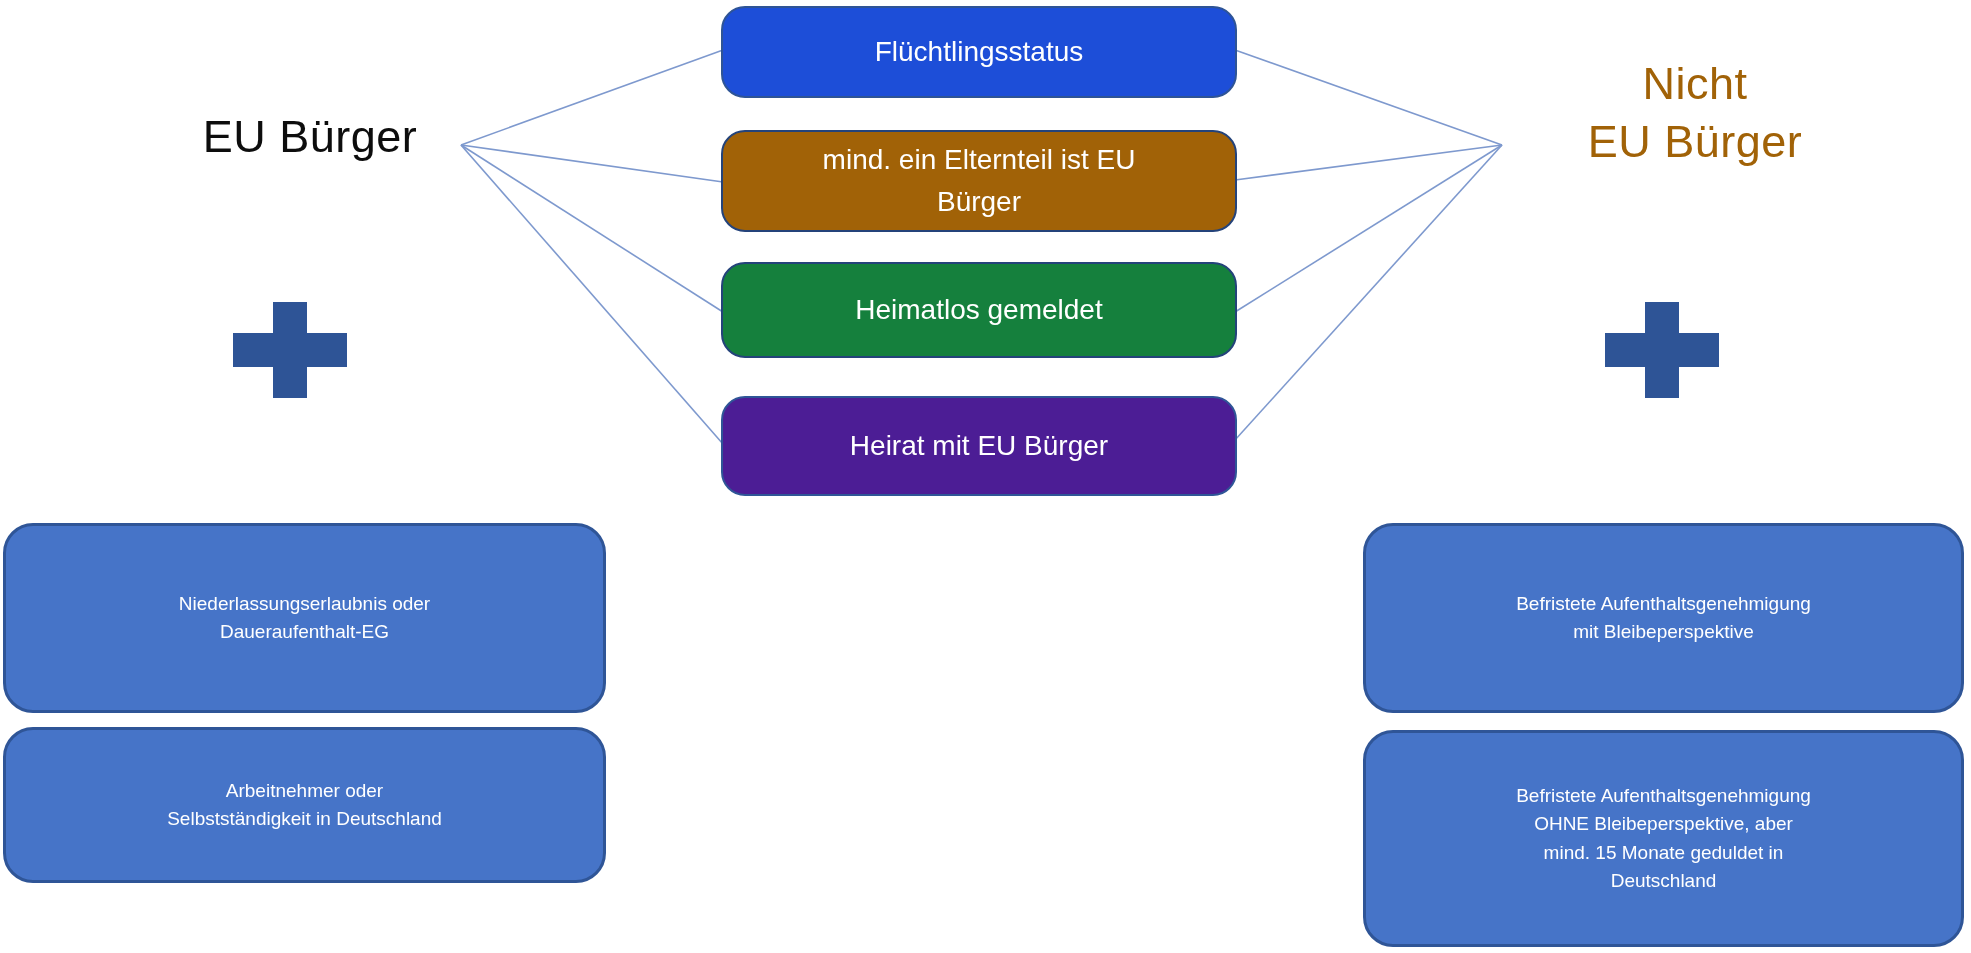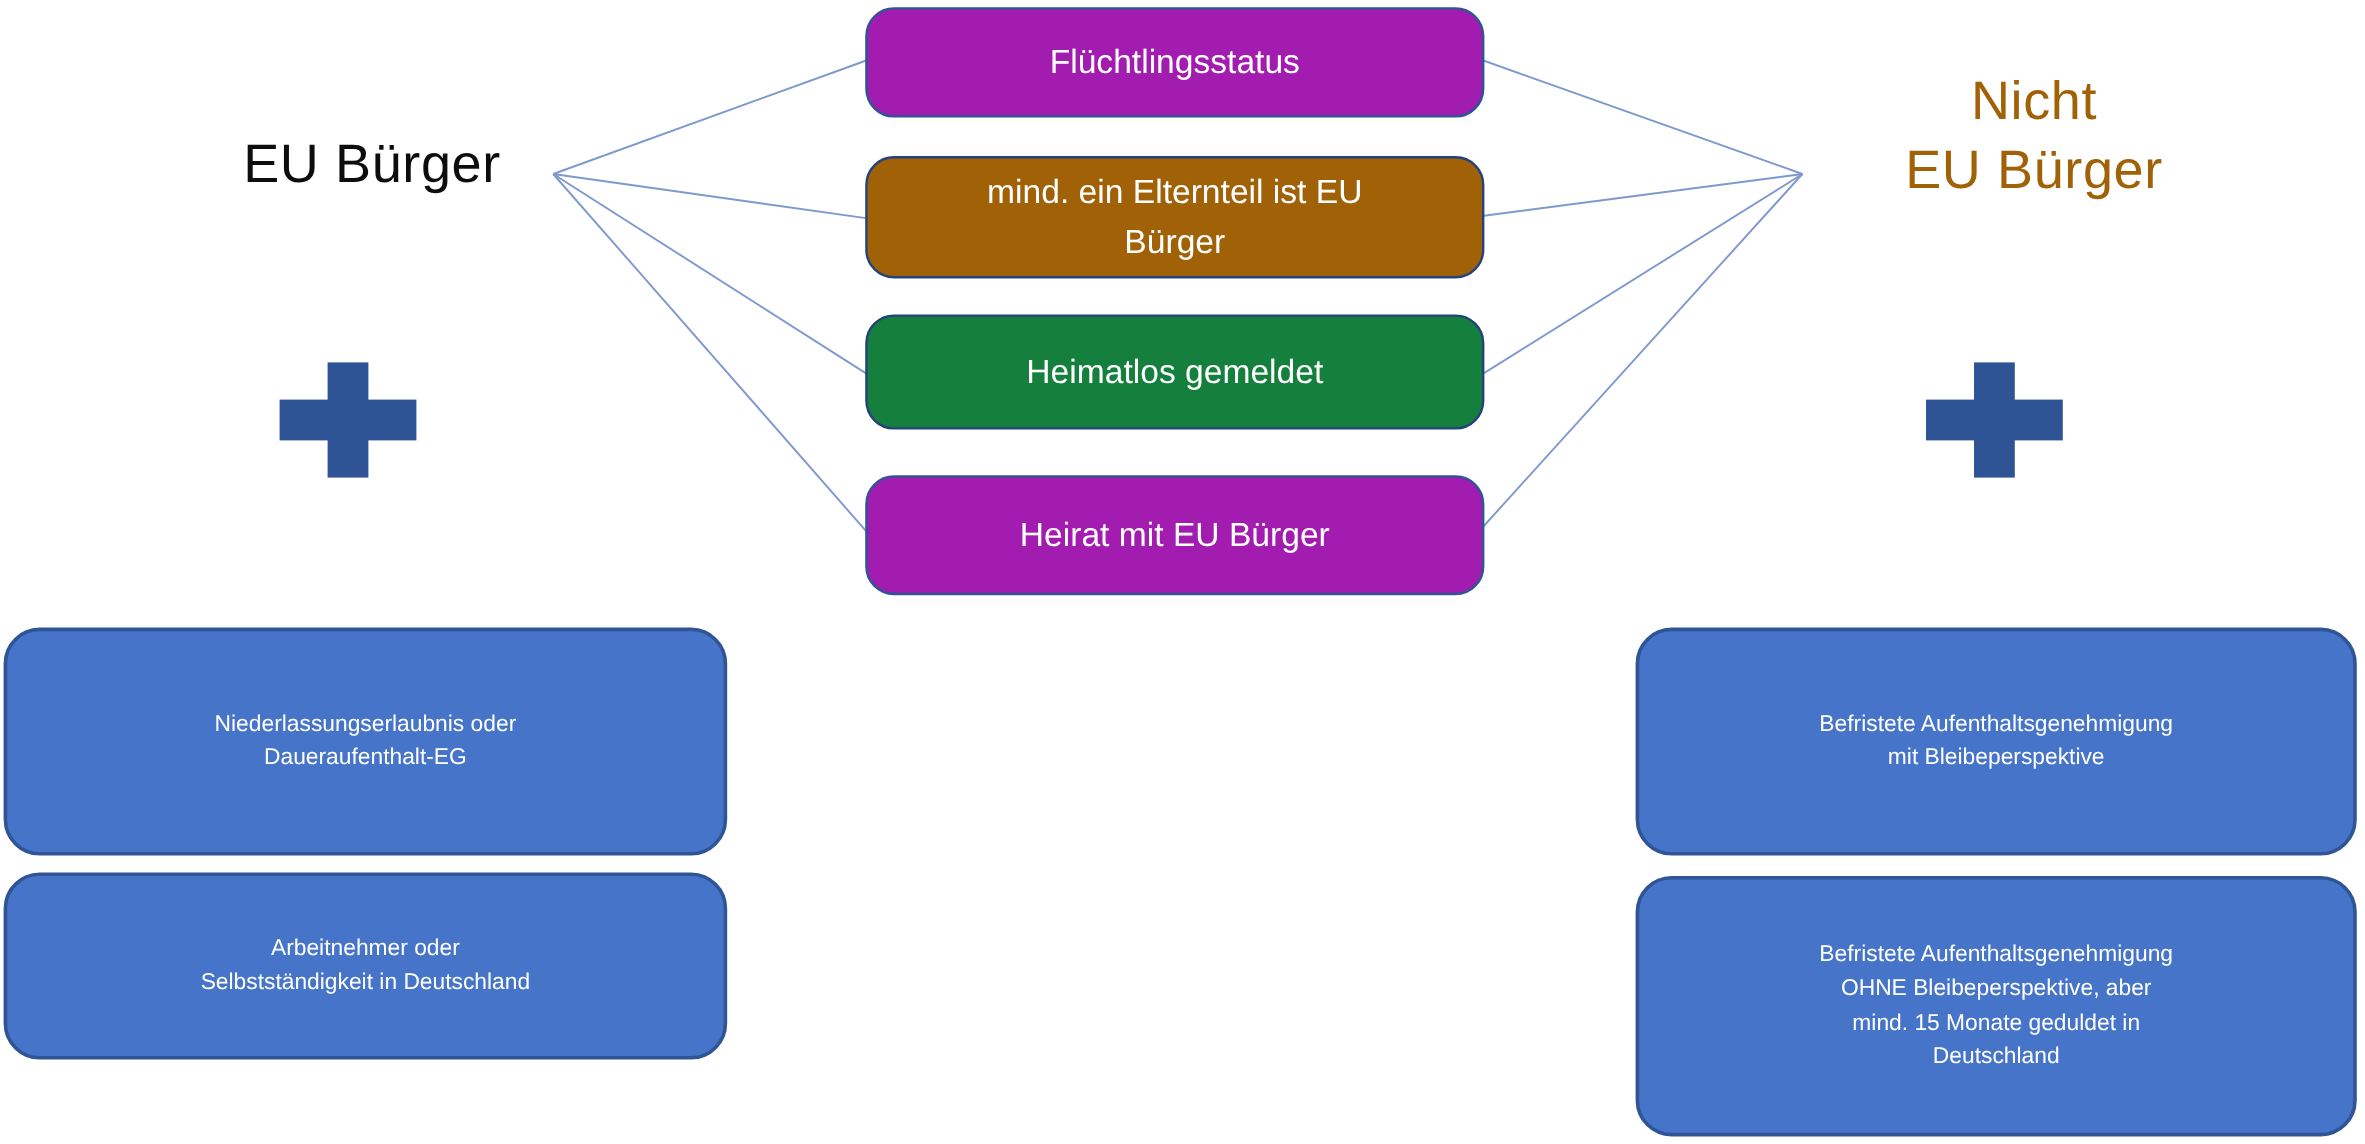--- a/index.html
+++ b/index.html
@@ -115,28 +115,28 @@
     <line x1="1502" y1="145" x2="1235" y2="180" style="stroke: rgb(126, 153, 206);"></line>
     <line x1="1502" y1="145" x2="1235" y2="312" style="stroke: rgb(126, 153, 206);"></line>
     <line x1="1502" y1="145" x2="1235" y2="440" style="stroke: rgb(126, 153, 206);"></line>
   </svg>
 
   <div class="heading heading-left" style="color: rgb(13, 13, 13);">EU Bürger</div>
 
   <div class="heading heading-right" style="color: #a16207;">Nicht
 EU Bürger</div>
 
-  <div class="center-box center-box-1" style="background-color: #a21caf; border-color: rgb(46, 84, 150);">Flüchtlingsstatus</div>
+  <div class="center-box center-box-1" style="background-color: #1d4ed8; border-color: rgb(46, 84, 150);">Flüchtlingsstatus</div>
 
   <div class="center-box center-box-2" style="background-color: #a16207; border-color: rgb(36, 67, 122);">mind. ein Elternteil ist EU
 Bürger</div>
 
   <div class="center-box center-box-3" style="background-color: #15803d; border-color: rgb(36, 67, 122);">Heimatlos gemeldet</div>
 
-  <div class="center-box center-box-4" style="background-color: #a21caf; border-color: rgb(47, 85, 151);">Heirat mit EU Bürger</div>
+  <div class="center-box center-box-4" style="background-color: #4c1d95; border-color: rgb(47, 85, 151);">Heirat mit EU Bürger</div>
 
   <div class="plus plus-left">
     <div class="bar-h" style="background-color: rgb(46, 84, 150);"></div>
     <div class="bar-v" style="background-color: rgb(46, 84, 150);"></div>
   </div>
 
   <div class="plus plus-right">
     <div class="bar-h" style="background-color: rgb(46, 84, 150);"></div>
     <div class="bar-v" style="background-color: rgb(46, 84, 150);"></div>
   </div>

